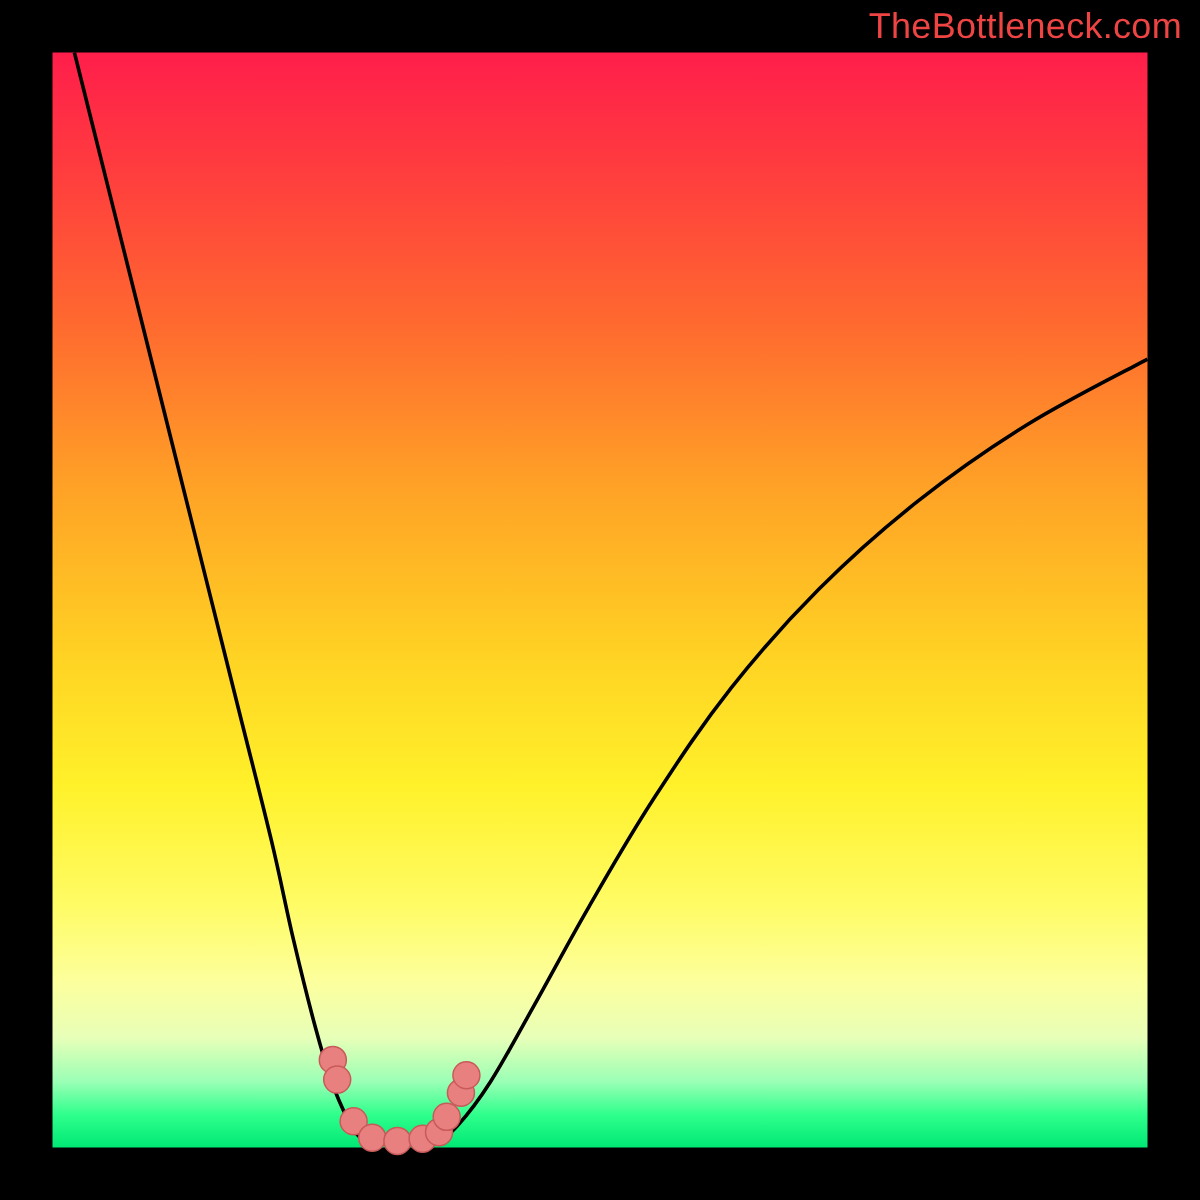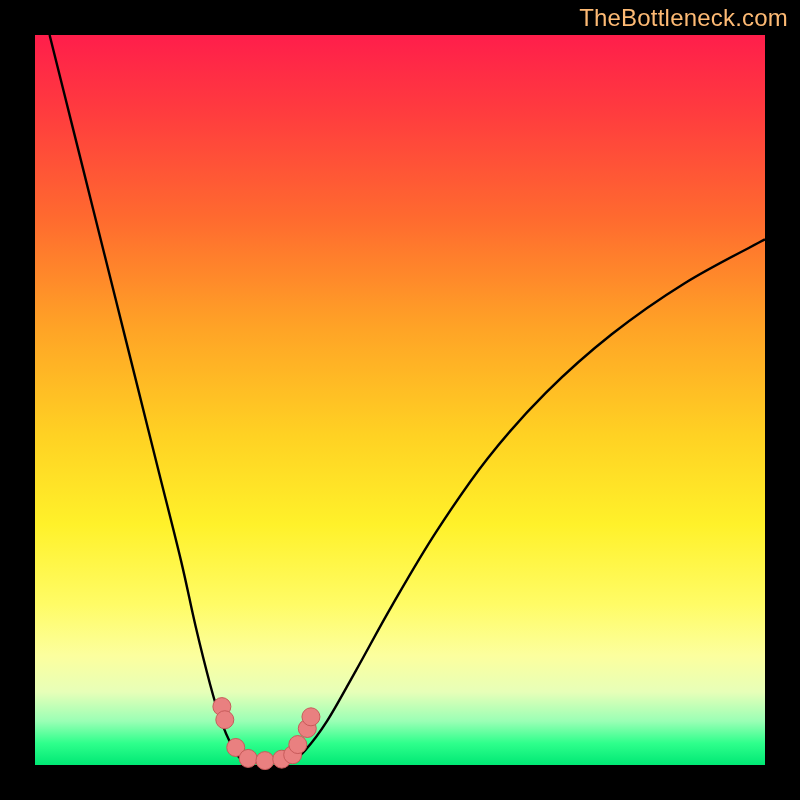--- a/index.html
+++ b/index.html
@@ -36,21 +36,21 @@
       #fcff9e 85%,
       #e7ffb8 90%,
       #9affb5 94%,
       #2fff8c 97%,
       #00e874 100%);
   }
   .watermark {
     position: absolute;
     top: 4px;
     right: 12px;
-    color: #fdba74;
+    color: #ef4444;
     font-size: 24px;
     font-weight: 500;
     letter-spacing: 0.2px;
     user-select: none;
   }
   svg.curves {
     position: absolute;
     left: 0;
     top: 0;
     width: 730px;

